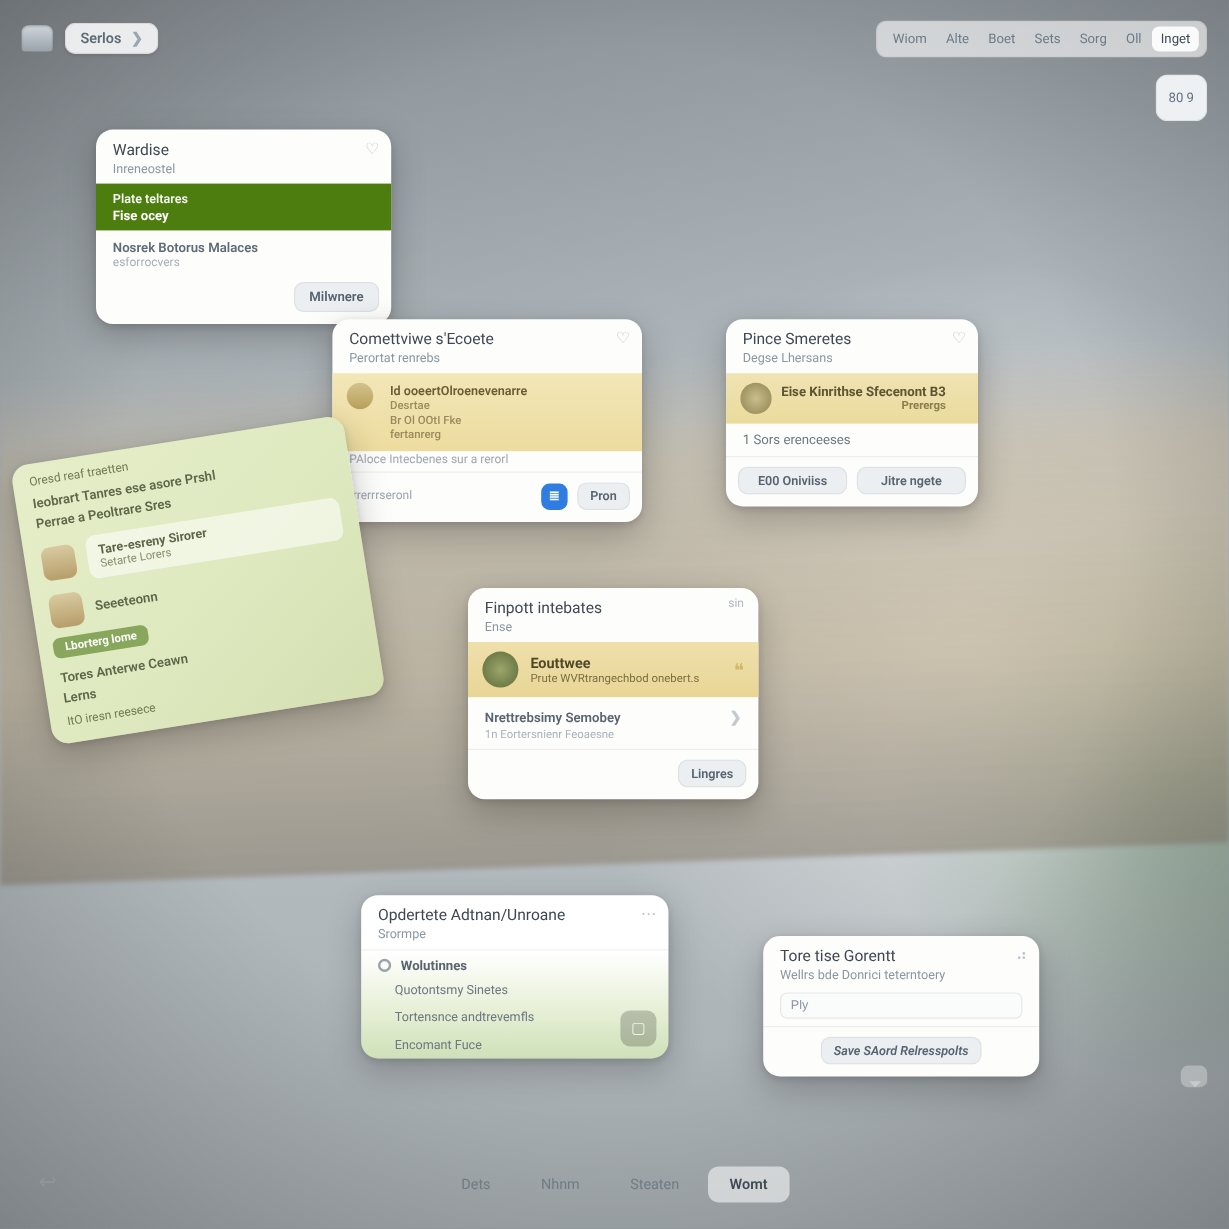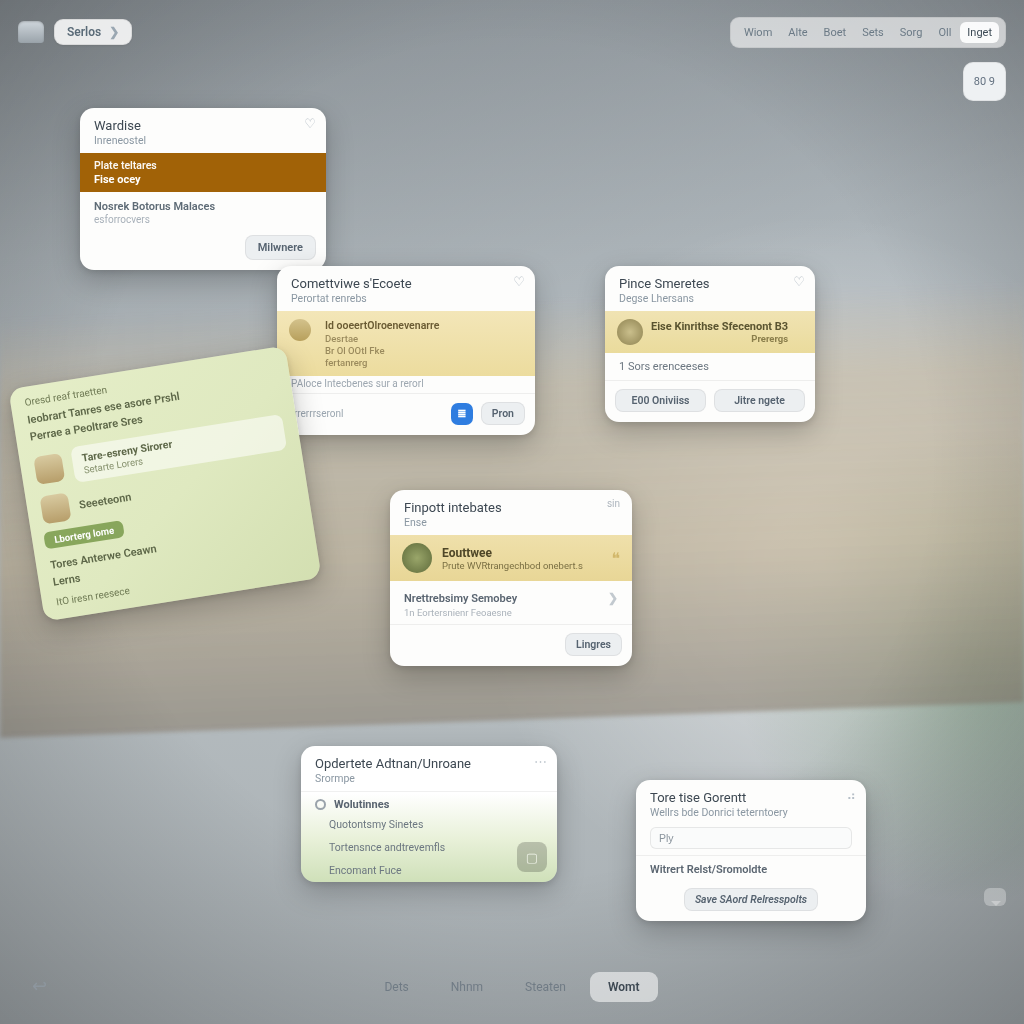--- a/index.html
+++ b/index.html
@@ -33,21 +33,21 @@
   .card .sub{font-size:10.5px;color:#8a97a2;margin-top:1px;}
   .card .iconTR{position:absolute;top:8px;right:10px;color:#b6bfc7;font-size:13px;}
   .row{display:flex;align-items:center;gap:8px;}
   .btn{background:#eceff1;border:1px solid rgba(0,0,0,0.06);color:#566370;font-size:11px;font-weight:600;padding:5px 12px;border-radius:8px;cursor:pointer;}
   .btn.small{font-size:10.5px;padding:4px 10px;}
   .footer{display:flex;justify-content:flex-end;gap:8px;padding:8px 10px 10px;}
   .muted{color:#9aa5af;}
   .divider{height:1px;background:rgba(0,0,0,0.06);margin:0 0;}
   
   #cardA{left:80px;top:108px;width:246px;}
-  #cardA .blue{background:#a16207;color:#fff;padding:6px 14px;}
+  #cardA .blue{background:#4d7c0f;color:#fff;padding:6px 14px;}
   #cardA .blue .t1{font-size:10.5px;font-weight:600;opacity:.95;}
   #cardA .blue .t2{font-size:11px;font-weight:700;margin-top:1px;}
   #cardA .body{padding:8px 14px 2px;}
   #cardA .l1{font-size:11px;color:#5e6b76;font-weight:600;}
   #cardA .l2{font-size:10px;color:#a7b0b9;margin-top:1px;}
   
   #cardB{left:277px;top:266px;width:258px;}
   #cardB .strip{background:linear-gradient(#f3e6b8,#ecdc9e);padding:8px 12px;}
   #cardB .strip .ln{font-size:10.5px;color:#6a5b33;font-weight:600;}
   #cardB .strip .sm{font-size:9.5px;color:#8c7c50;font-weight:500;opacity:.85;}
@@ -269,21 +269,20 @@
 </div>
 
 <div id="cardG" class="card">
   <span class="iconTR">⠴</span>
   <div class="hdr">
     <div class="title">Tore tise Gorentt</div>
     <div class="sub">Wellrs bde Donrici teterntoery</div>
   </div>
   <input value="Ply" style="">
   <div class="divider"></div>
-  <div class="line" style="font-weight:600">Witrert Relst/Sromoldte</div>
   <div class="footer">
     <div class="btn small">Save SAord Relresspolts</div>
   </div>
 </div>
 
 <div class="speech"></div>
 
 <div class="back">↩</div>
 <div class="tabbar">
   <div class="tab">Dets</div>

